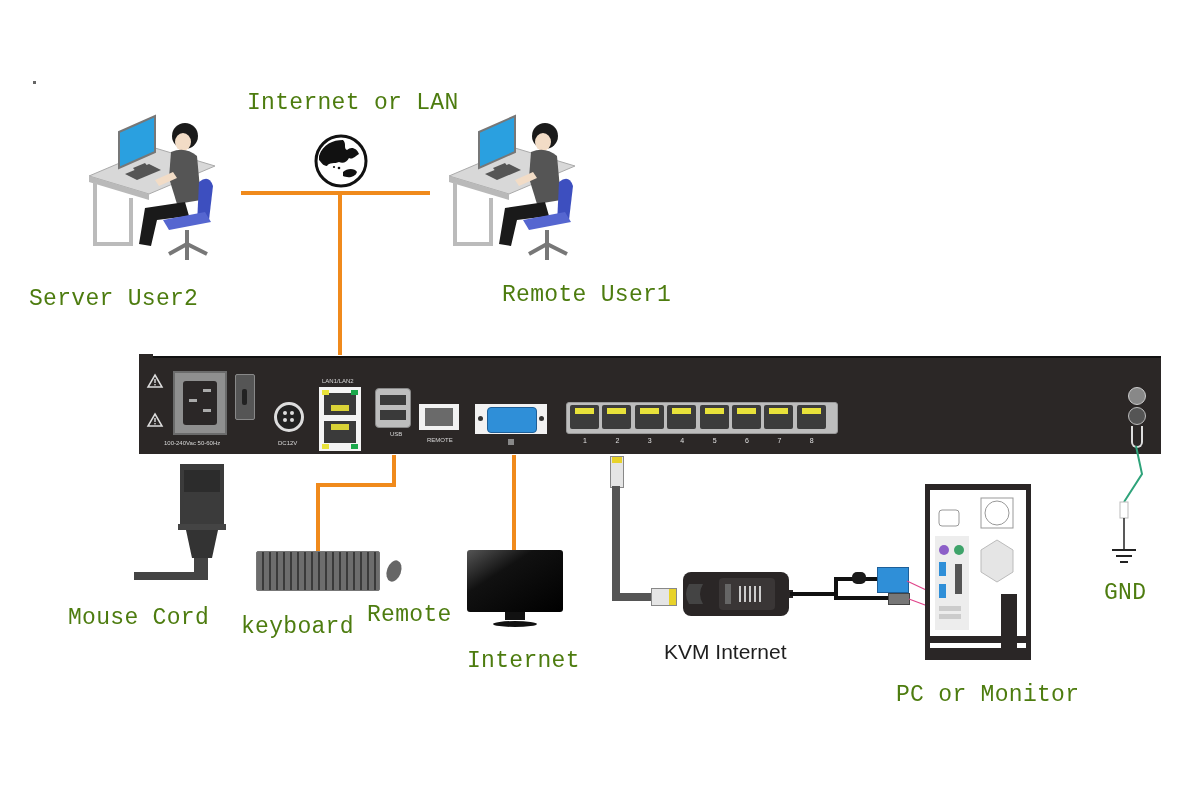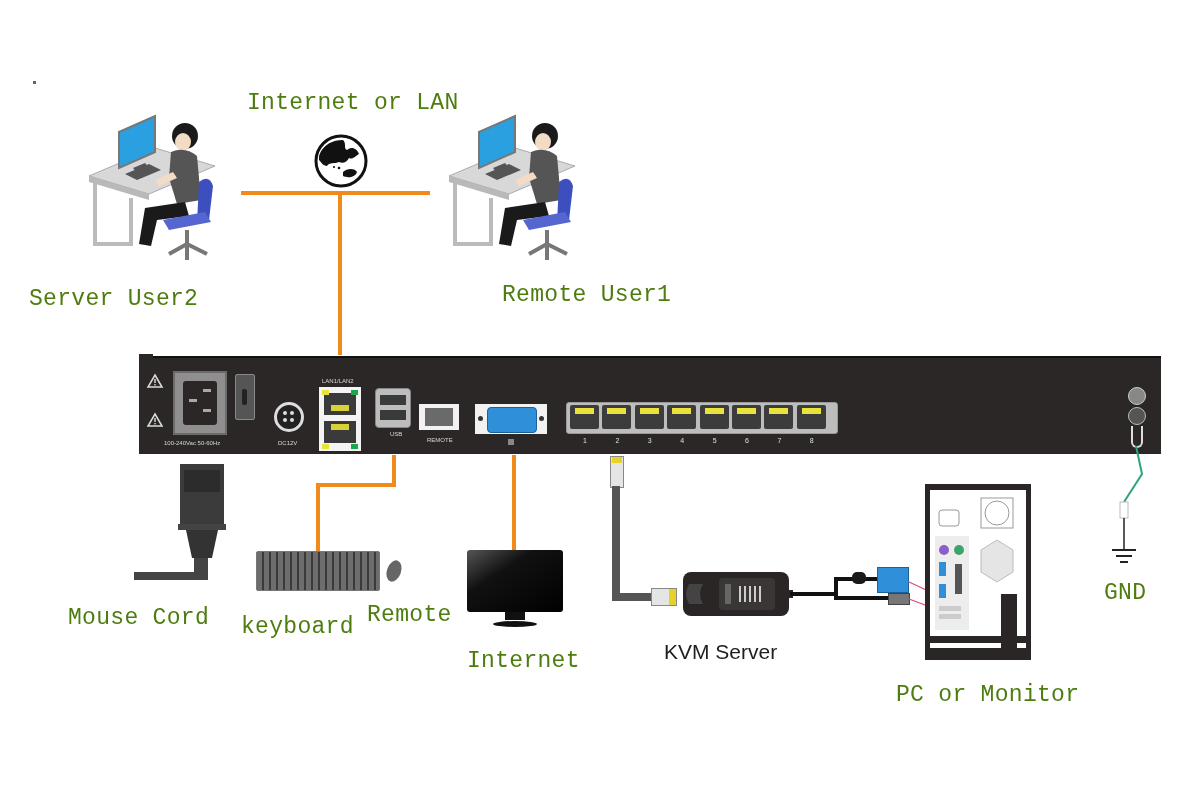--- a/index.html
+++ b/index.html
@@ -236,21 +236,21 @@
   <rect x="42" y="12" width="6" height="20" fill="#666"></rect>
   <g fill="#ccc">
       <rect x="56" y="14" width="2" height="16"></rect>
       <rect x="61" y="14" width="2" height="16"></rect>
       <rect x="66" y="14" width="2" height="16"></rect>
       <rect x="71" y="14" width="2" height="16"></rect>
       <rect x="76" y="14" width="2" height="16"></rect>
     </g>
   <rect x="104" y="18" width="6" height="8" fill="#2a2626"></rect>
 </svg>
-<div class="abs" style="left:664px;top:640px;font-size:21px;color:#1e1e1e;white-space:nowrap;">KVM Server</div>
+<div class="abs" style="left:664px;top:640px;font-size:21px;color:#1e1e1e;white-space:nowrap;">KVM Internet</div>
 
 <div class="abs" style="left:790px;top:592px;width:46px;height:4px;background:#111;"></div>
 <div class="abs" style="left:834px;top:577px;width:4px;height:19px;background:#111;"></div>
 <div class="abs" style="left:834px;top:577px;width:44px;height:4px;background:#111;"></div>
 <div class="abs" style="left:852px;top:572px;width:14px;height:12px;background:#1a1a1a;border-radius:5px;"></div>
 <div class="abs" style="left:834px;top:596px;width:56px;height:4px;background:#111;"></div>
 <div class="abs" style="left:877px;top:567px;width:30px;height:24px;background:#2f8fd8;border:1px solid #1d5f99;"></div>
 <div class="abs" style="left:888px;top:593px;width:20px;height:10px;background:#777;border:1px solid #444;"></div>
 <svg style="left:905px;top:575px;" width="40" height="40" viewBox="0 0 40 40">
   <line x1="2" y1="6" x2="36" y2="22" stroke="#e0458a" stroke-width="1.3"></line>

